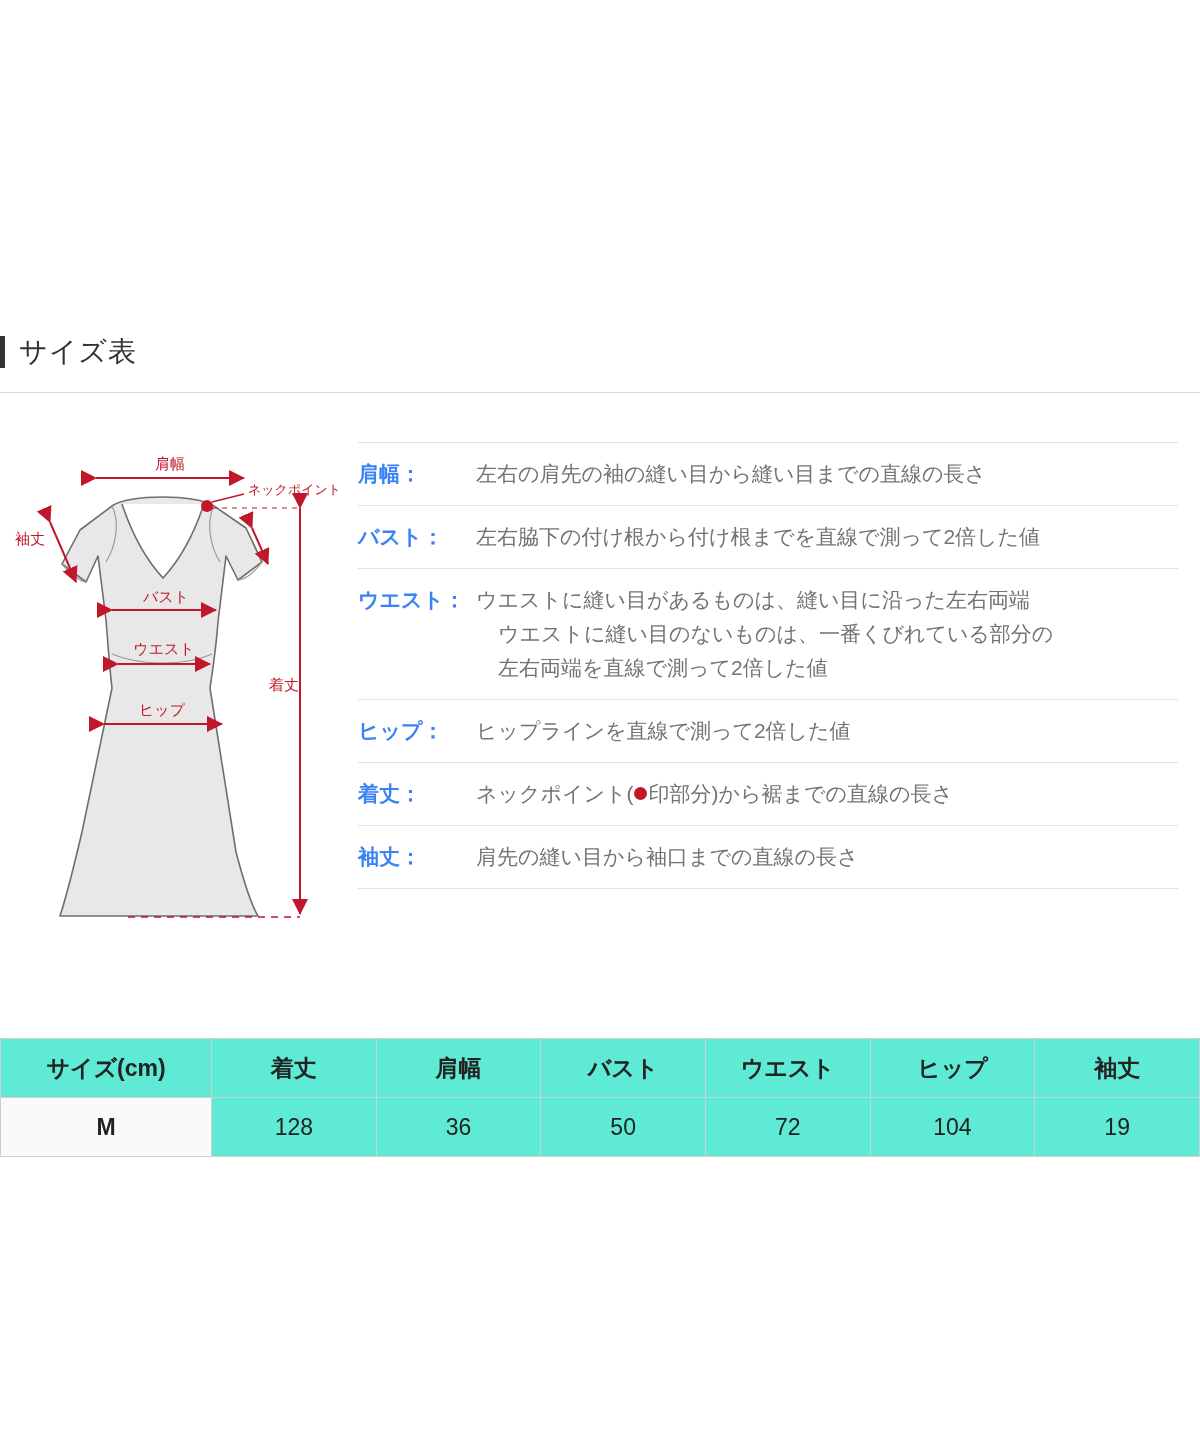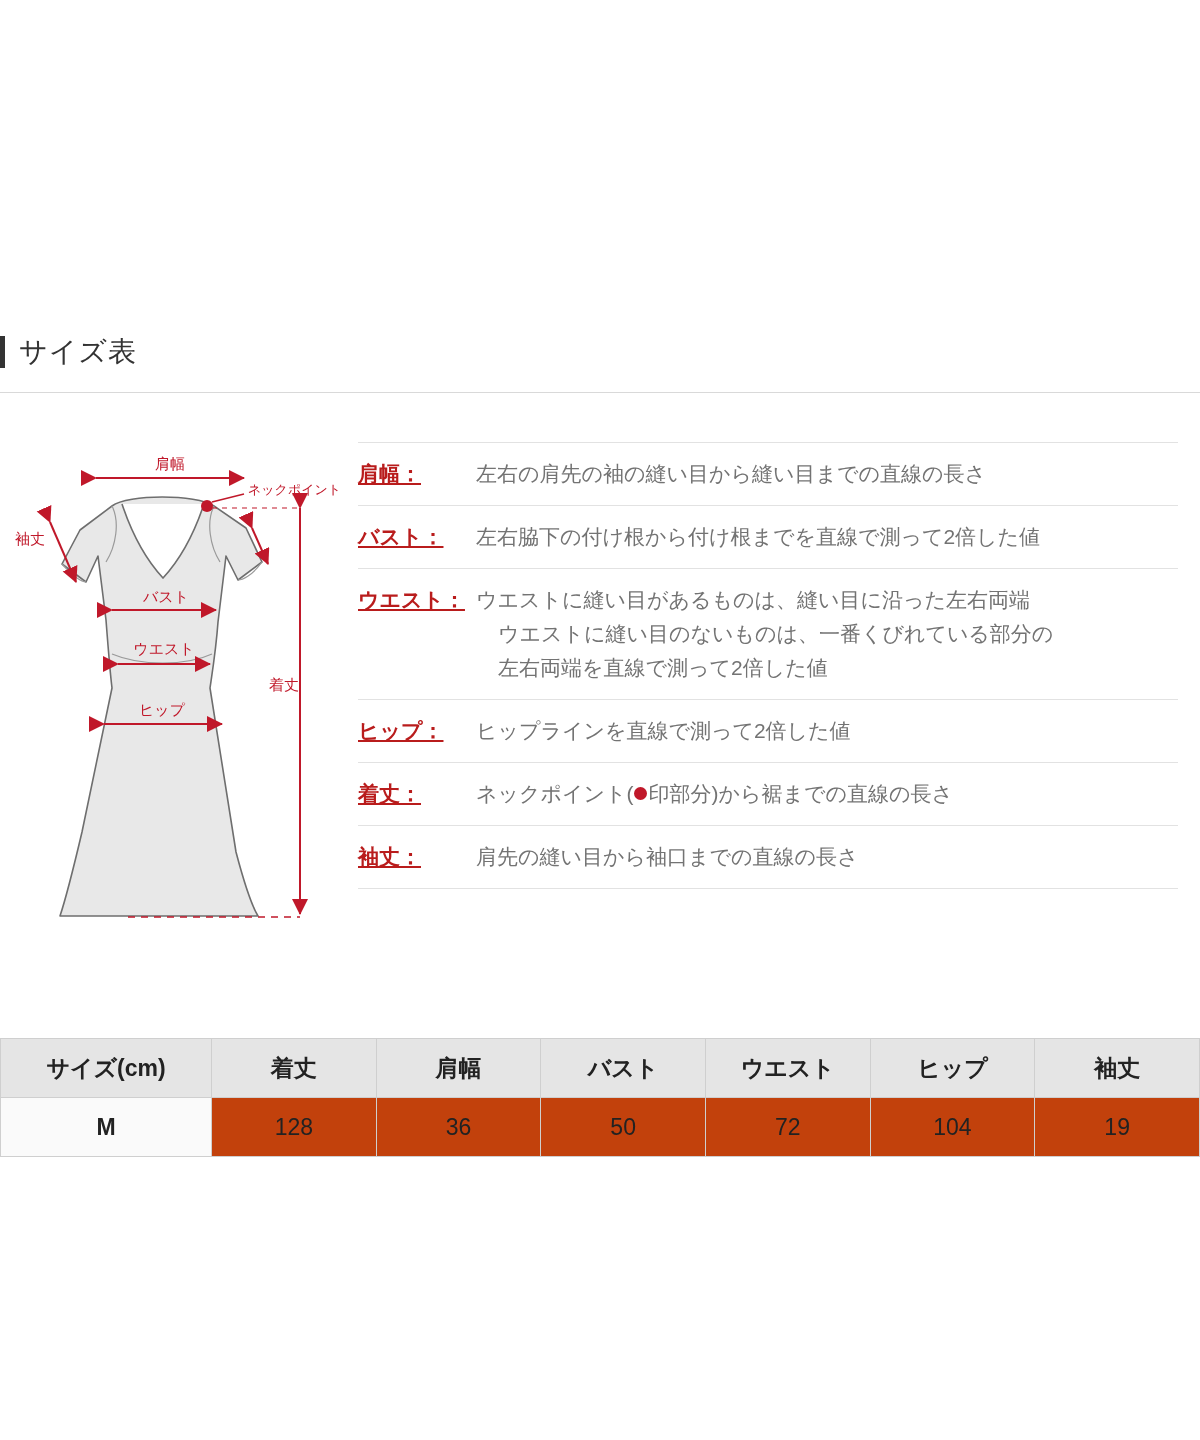--- a/index.html
+++ b/index.html
@@ -74,24 +74,23 @@
     display: flex;
     align-items: flex-start;
     border-bottom: 1px solid #e2e2e2;
     padding: 14px 0 14px 0;
   }
   .def-row.first { border-top: 1px solid #e2e2e2; }
   .def-term {
     flex: 0 0 118px;
     font-size: 21px;
     font-weight: bold;
-    color: #b91c1c;
+    color: #3b82f6;
     line-height: 34px;
     white-space: nowrap;
-    text-decoration: underline;
   }
   .def-desc {
     flex: 1 1 auto;
     font-size: 21px;
     color: #737373;
     line-height: 34px;
   }
   .def-desc .line { display: block; }
   .def-desc .indent { padding-left: 22px; }
   .dot-marker {
@@ -113,26 +112,26 @@
     border-collapse: collapse;
     table-layout: fixed;
   }
   .size-table th, .size-table td {
     border: 1px solid #cfcfcf;
     text-align: center;
     font-size: 23px;
     height: 56px;
   }
   .size-table thead th {
-    background: #e5e5e5;
+    background: #5eead4;
     font-weight: bold;
     color: #222222;
   }
   .size-table tbody td {
-    background: #c2410c;
+    background: #5eead4;
     color: #222222;
   }
   .size-table tbody td.rowhead {
     font-weight: bold;
     background: #fafafa;
   }
   .col-first { width: 208px; }
 </style>
 </head>
 <body>

